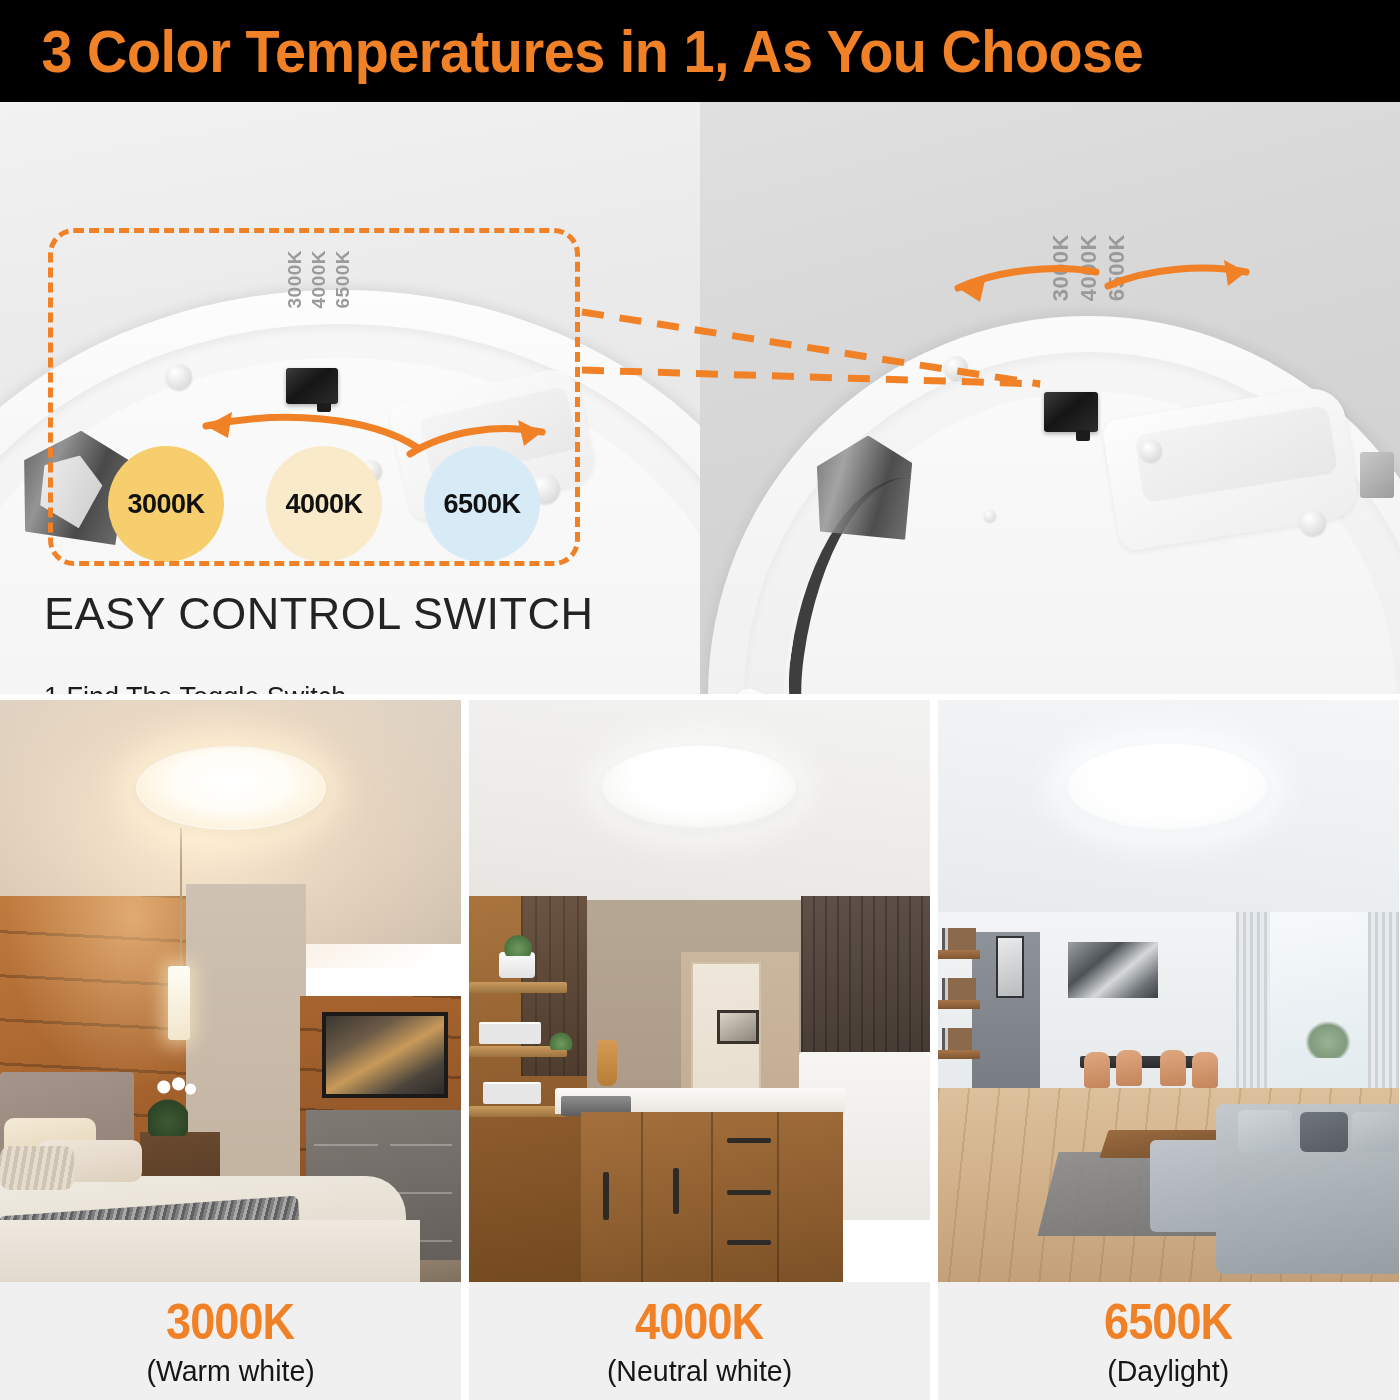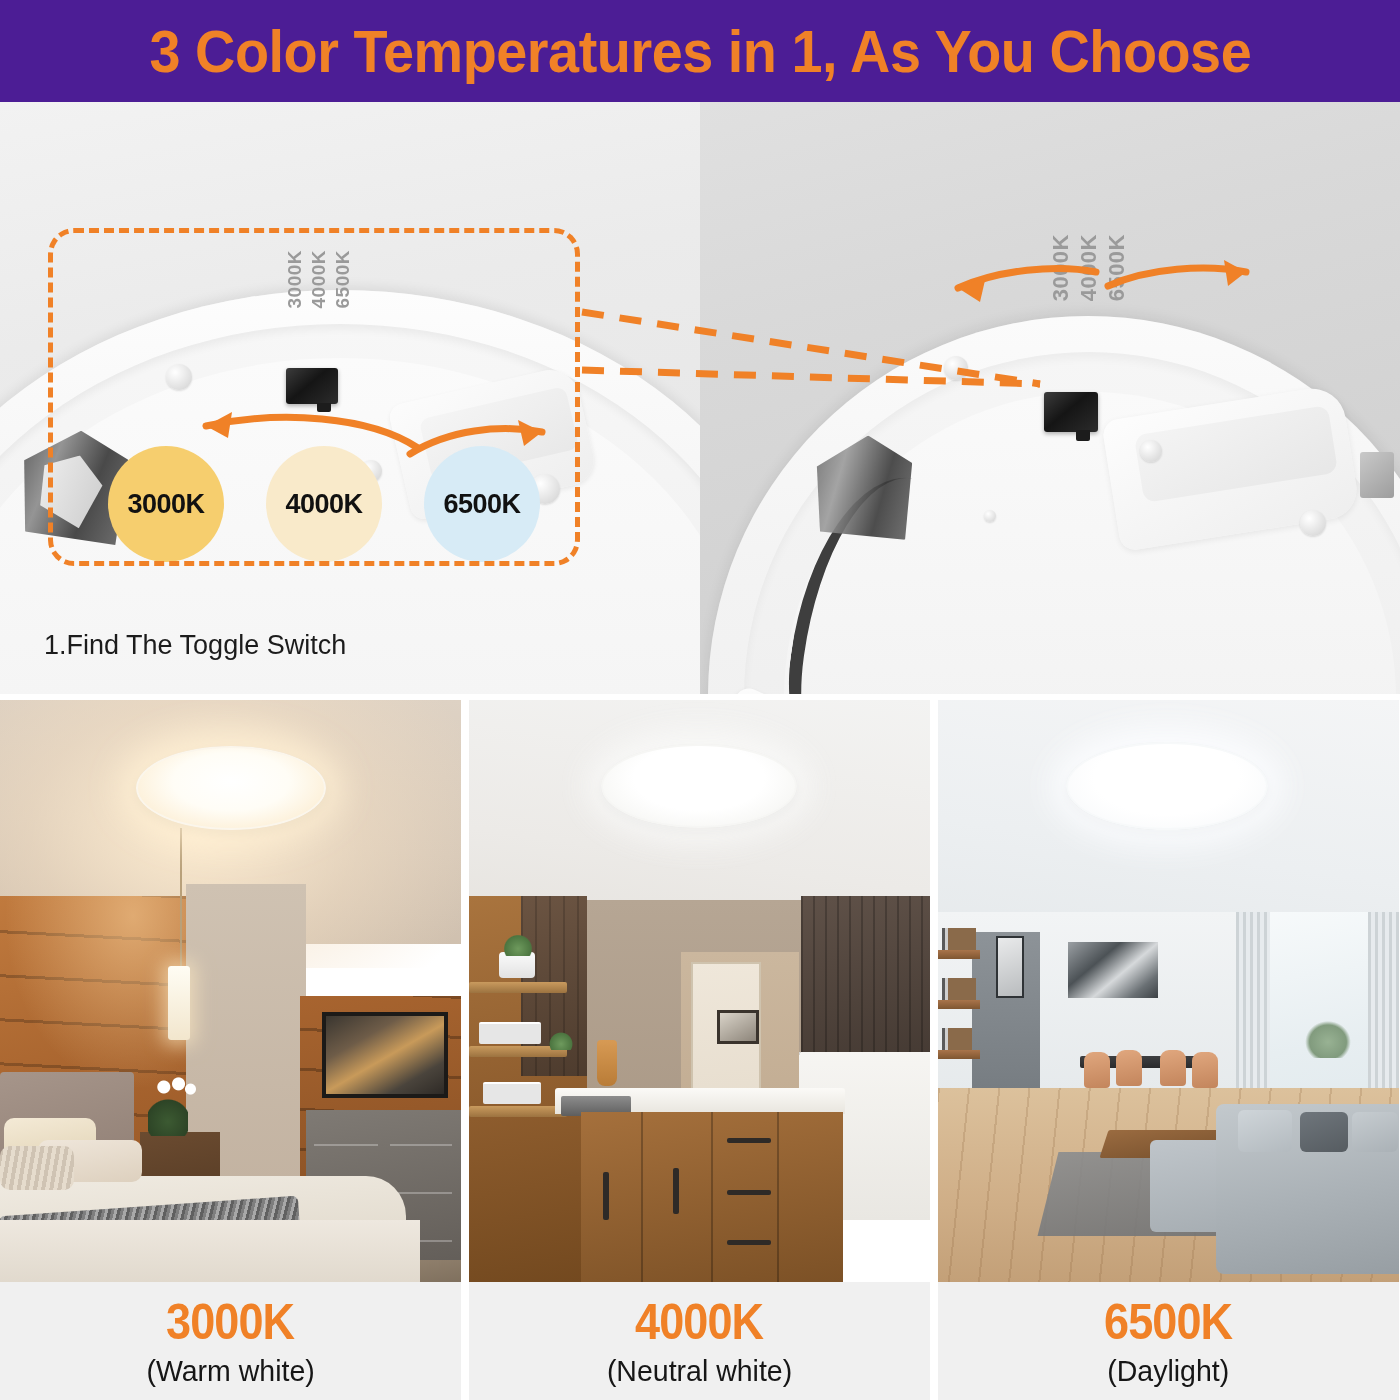--- a/index.html
+++ b/index.html
@@ -7,22 +7,22 @@
   body {
     font-family:"Liberation Sans", sans-serif;
     background:#ffffff;
     position:relative;
     overflow:hidden;
   }
 
   
   .title-bar{
     height:102px;
-    display:flex; align-items:center; justify-content:center;
-    background:#4c1d95;
+    display:flex; align-items:center; justify-content:flex-start;
+    background:#000000;
   }
   .title-text{
     font-size:60px;
     font-weight:bold;
     color:#F08127;
     letter-spacing:-0.5px;
     transform:scaleX(0.93);
     white-space:nowrap;
     font-family:"Liberation Sans", sans-serif;
   }
@@ -691,20 +691,21 @@
         <span>4000K</span>
       </div>
       <div class="bubble b3">
         <span>6500K</span>
       </div>
     </div>
 
     <div class="dashed-box"></div>
 
     <div class="text-block">
+      <div class="heading">EASY CONTROL SWITCH</div>
       <div class="step first">1.Find The Toggle Switch</div>
 
     </div>
   </div>
 
   <div class="panel-right">
     <div class="rp-bg"></div>
     <div class="rp-rim-outer"></div>
     <div class="rp-rim-2"></div>
     <div class="rp-rim-3"></div>

